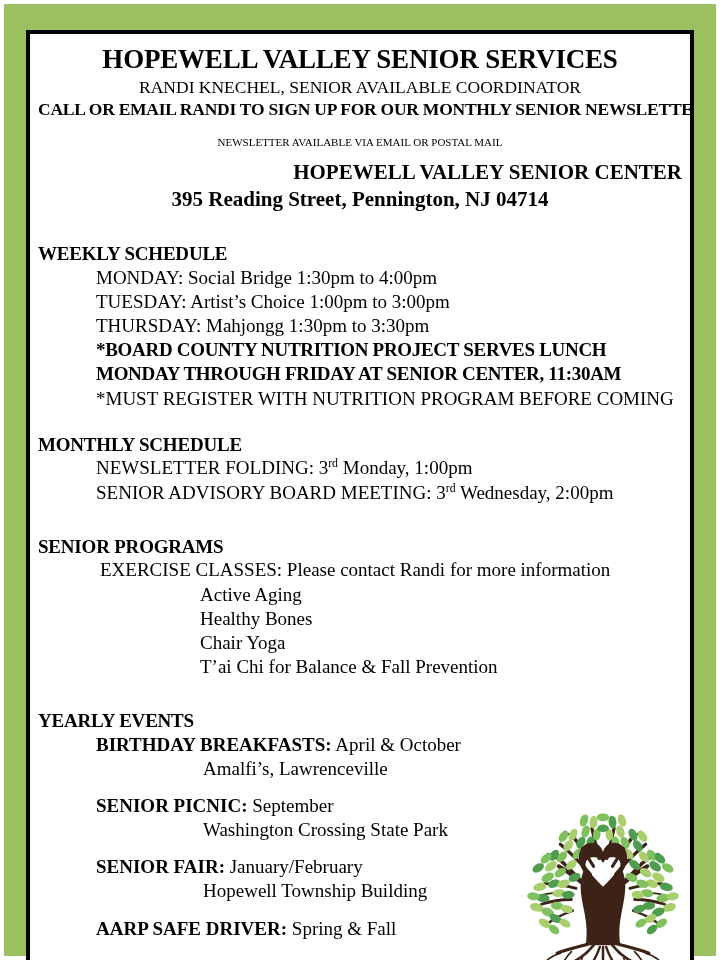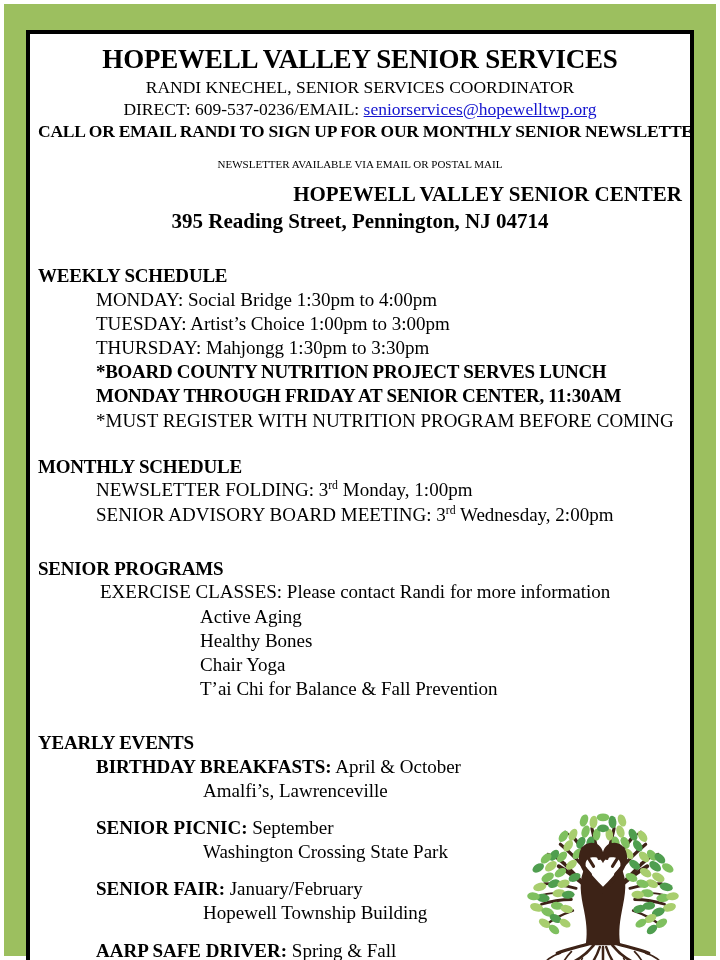--- a/index.html
+++ b/index.html
@@ -151,24 +151,21 @@
 </head>
 <body>
 
 <div class="page">
   <div class="green-border"></div>
 
   <div class="flyer">
     <div class="inner">
 
       <div class="org-title">HOPEWELL VALLEY SENIOR SERVICES</div>
-      <div class="coord">RANDI KNECHEL, SENIOR SERVICES COORDINATOR</div>
-      <div class="contact">
-        <span>DIRECT: 609-537-0236/EMAIL: </span><a class="email-link" href="#">seniorservices@hopewelltwp.org</a>
-      </div>
+      <div class="coord">RANDI KNECHEL, SENIOR AVAILABLE COORDINATOR</div>
       <div class="callout">CALL OR EMAIL RANDI TO SIGN UP FOR OUR MONTHLY SENIOR NEWSLETTER!</div>
       <div class="avail">NEWSLETTER AVAILABLE VIA EMAIL OR POSTAL MAIL</div>
 
       <div class="center-name">HOPEWELL VALLEY SENIOR CENTER</div>
       <div class="center-addr">395 Reading Street, Pennington, NJ 04714</div>
 
       <div class="gap-lg"></div>
       <div class="section-head">WEEKLY SCHEDULE</div>
       <div class="body-line mon">MONDAY:  Social Bridge 1:30pm to 4:00pm</div>
       <div class="body-line mon">TUESDAY:  Artist’s Choice 1:00pm to 3:00pm</div>

